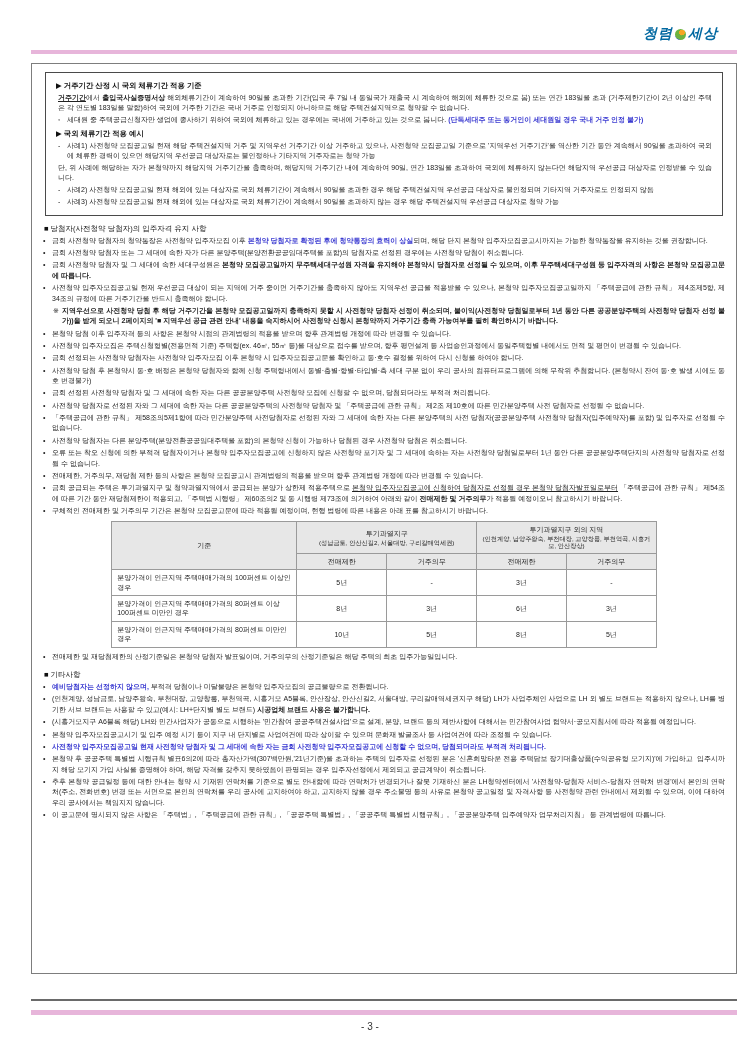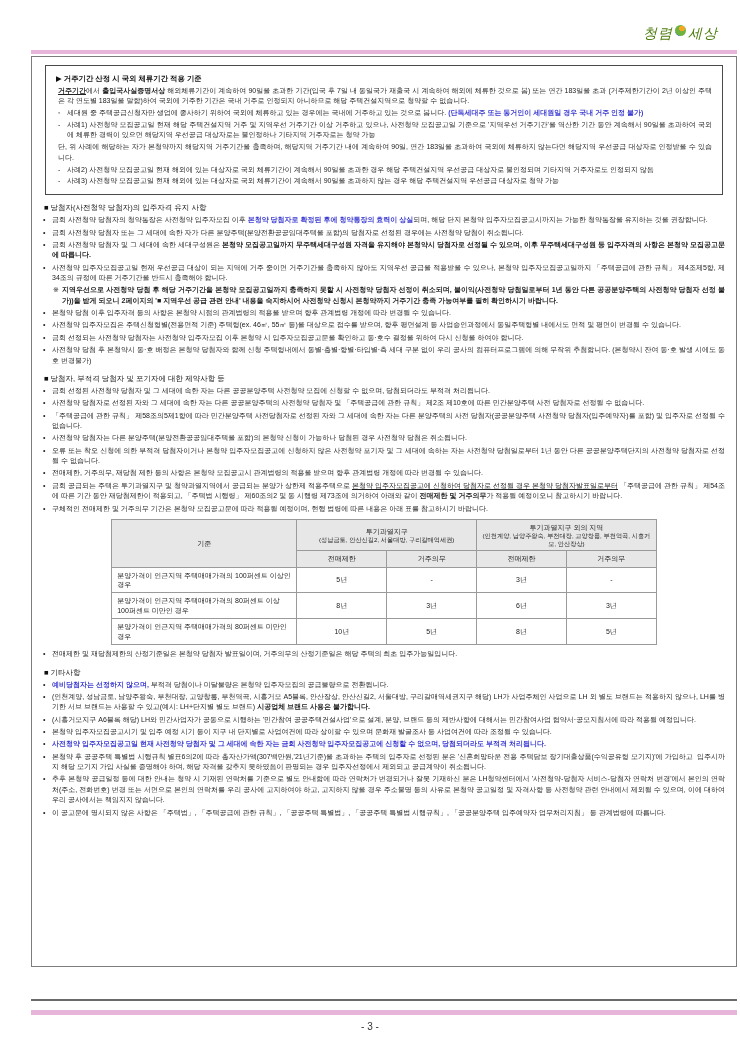--- a/index.html
+++ b/index.html
@@ -1,28 +1,28 @@
 <!DOCTYPE html>
 <html><head>
 <meta charset="utf-8">
 <style>
   html,body{margin:0;padding:0;background:#ffffff;}
   body{width:740px;height:1047px;font-family:"Liberation Sans","DejaVu Sans",sans-serif;color:#1c1c1c;}
   #page{position:relative;width:740px;height:1047px;overflow:hidden;background:#fff;}
 
-  .logo{position:absolute;top:25px;right:22px;font-size:14px;font-weight:normal;font-style:italic;color:#4d7c0f;letter-spacing:1px;display:flex;align-items:flex-start;gap:2px;}
+  .logo{position:absolute;top:25px;right:22px;font-size:14px;font-weight:bold;font-style:italic;color:#0369a1;letter-spacing:1px;display:flex;align-items:center;gap:2px;}
   .globe{display:inline-block;width:11px;height:11px;border-radius:50%;background:radial-gradient(circle at 62% 32%,#f5a623 0 28%,#6db33f 30% 72%,#2f5fb0 74% 100%);}
 
   .rule{position:absolute;left:31px;width:706px;}
   .rule.pinktop{top:50px;height:4px;background:#e7b5da;}
   .rule.graybottom{top:999px;height:2px;background:#6a6a6a;}
   .rule.pinkbottom{top:1010px;height:5px;background:#e7b5da;}
   .pagenum{position:absolute;top:1021px;left:0;width:740px;text-align:center;font-size:10px;color:#333;}
 
-  .frame{position:absolute;top:56px;left:31px;width:706px;height:911px;border:1px solid #7d7d7d;box-sizing:border-box;padding:7px 11px 6px 11px;overflow:hidden;}
+  .frame{position:absolute;top:63px;left:31px;width:706px;height:911px;border:1px solid #7d7d7d;box-sizing:border-box;padding:7px 11px 6px 11px;overflow:hidden;}
 
   .topbox{border:1px solid #4a4a4a;padding:5px 10px 6px 10px;margin:1px 2px 3px 2px;}
   .box-title{font-size:7.4px;font-weight:bold;margin:3px 0 2px 0;color:#111;}
 
   .sec-title{font-size:7.5px;font-weight:normal;margin:8px 0 2px 1px;color:#111;}
 
   .line{display:flex;align-items:flex-start;margin:2px 0;font-size:7px;line-height:1.48;color:#222;}
   .line .marker{flex:0 0 9px;text-align:left;}
   .line .ltext{flex:1;text-align:justify;}
   .line.nomark{padding-left:2px;}
@@ -60,20 +60,21 @@
   <div class="frame">
     <div class="topbox" id="topbox">
         <div class="box-title">▶ 거주기간 산정 시 국외 체류기간 적용 기준</div>
         <div class="line ind0 nomark para">
           <div class="ltext"><span class="seg bu">거주기간</span><span class="seg ">에서 </span><span class="seg b">출입국사실증명서상</span><span class="seg "> 해외체류기간이 계속하여 90일을 초과한 기간(입국 후 7일 내 동일국가 재출국 시 계속하여 해외에 체류한 것으로 봄) 또는 연간 183일을 초과 (거주제한기간이 2년 이상인 주택은 각 연도별 183일을 말함)하여 국외에 거주한 기간은 국내 거주로 인정되지 아니하므로 해당 주택건설지역으로 청약할 수 없습니다.</span></div>
         </div>
         <div class="line ind1 para">
           <span class="marker">◦</span>
           <div class="ltext"><span class="seg ">세대원 중 주택공급신청자만 생업에 종사하기 위하여 국외에 체류하고 있는 경우에는 국내에 거주하고 있는 것으로 봅니다. </span><span class="seg bb">(단독세대주 또는 동거인이 세대원일 경우 국내 거주 인정 불가)</span></div>
         </div>
+        <div class="box-title">▶ 국외 체류기간 적용 예시</div>
         <div class="line ind0 para">
           <span class="marker">-</span>
           <div class="ltext"><span class="seg ">사례1) 사전청약 모집공고일 현재 해당 주택건설지역 거주 및 지역우선 거주기간 이상 거주하고 있으나, 사전청약 모집공고일 기준으로 '지역우선 거주기간'을 역산한 기간 동안 계속해서 90일을 초과하여 국외에 체류한 경력이 있으면 해당지역 우선공급 대상자로는 불인정하나 기타지역 거주자로는 청약 가능</span></div>
         </div>
         <div class="line ind2 nomark para">
           <div class="ltext"><span class="seg ">단, 위 사례에 해당하는 자가 본청약까지 해당지역 거주기간을 충족하며, 해당지역 거주기간 내에 계속하여 90일, 연간 183일을 초과하여 국외에 체류하지 않는다면 해당지역 우선공급 대상자로 인정받을 수 있습니다.</span></div>
         </div>
         <div class="line ind0 para">
           <span class="marker">-</span>
           <div class="ltext"><span class="seg ">사례2) 사전청약 모집공고일 현재 해외에 있는 대상자로 국외 체류기간이 계속해서 90일을 초과한 경우 해당 주택건설지역 우선공급 대상자로 불인정되며 기타지역 거주자로도 인정되지 않음</span></div>
@@ -114,21 +115,20 @@
           <div class="ltext"><span class="seg ">사전청약 입주자모집은 주택신청형별(전용면적 기준) 주택형(ex. 46㎡, 55㎡ 등)을 대상으로 접수를 받으며, 향후 평면설계 등 사업승인과정에서 동일주택형별 내에서도 면적 및 평면이 변경될 수 있습니다.</span></div>
         </div>
         <div class="line ind0">
           <span class="marker">•</span>
           <div class="ltext"><span class="seg ">금회 선정되는 사전청약 당첨자는 사전청약 입주자모집 이후 본청약 시 입주자모집공고문을 확인하고 동·호수 결정을 위하여 다시 신청을 하여야 합니다.</span></div>
         </div>
         <div class="line ind0">
           <span class="marker">•</span>
           <div class="ltext"><span class="seg ">사전청약 당첨 후 본청약시 동·호 배정은 본청약 당첨자와 함께 신청 주택형내에서 동별·층별·향별·타입별·측 세대 구분 없이 우리 공사의 컴퓨터프로그램에 의해 무작위 추첨합니다. (본청약시 잔여 동·호 발생 시에도 동호 변경불가)</span></div>
         </div>
-        <div class="sec-title">■ 당첨자, 부적격 당첨자 및 포기자에 대한 제약사항 등</div>
         <div class="line ind0">
           <span class="marker">•</span>
           <div class="ltext"><span class="seg ">금회 선정된 사전청약 당첨자 및 그 세대에 속한 자는 다른 공공분양주택 사전청약 모집에 신청할 수 없으며, 당첨되더라도 부적격 처리됩니다.</span></div>
         </div>
         <div class="line ind0">
           <span class="marker">•</span>
           <div class="ltext"><span class="seg ">사전청약 당첨자로 선정된 자와 그 세대에 속한 자는 다른 공공분양주택의 사전청약 당첨자 및 「주택공급에 관한 규칙」 제2조 제10호에 따른 민간분양주택 사전 당첨자로 선정될 수 없습니다.</span></div>
         </div>
         <div class="line ind0">
           <span class="marker">•</span>

